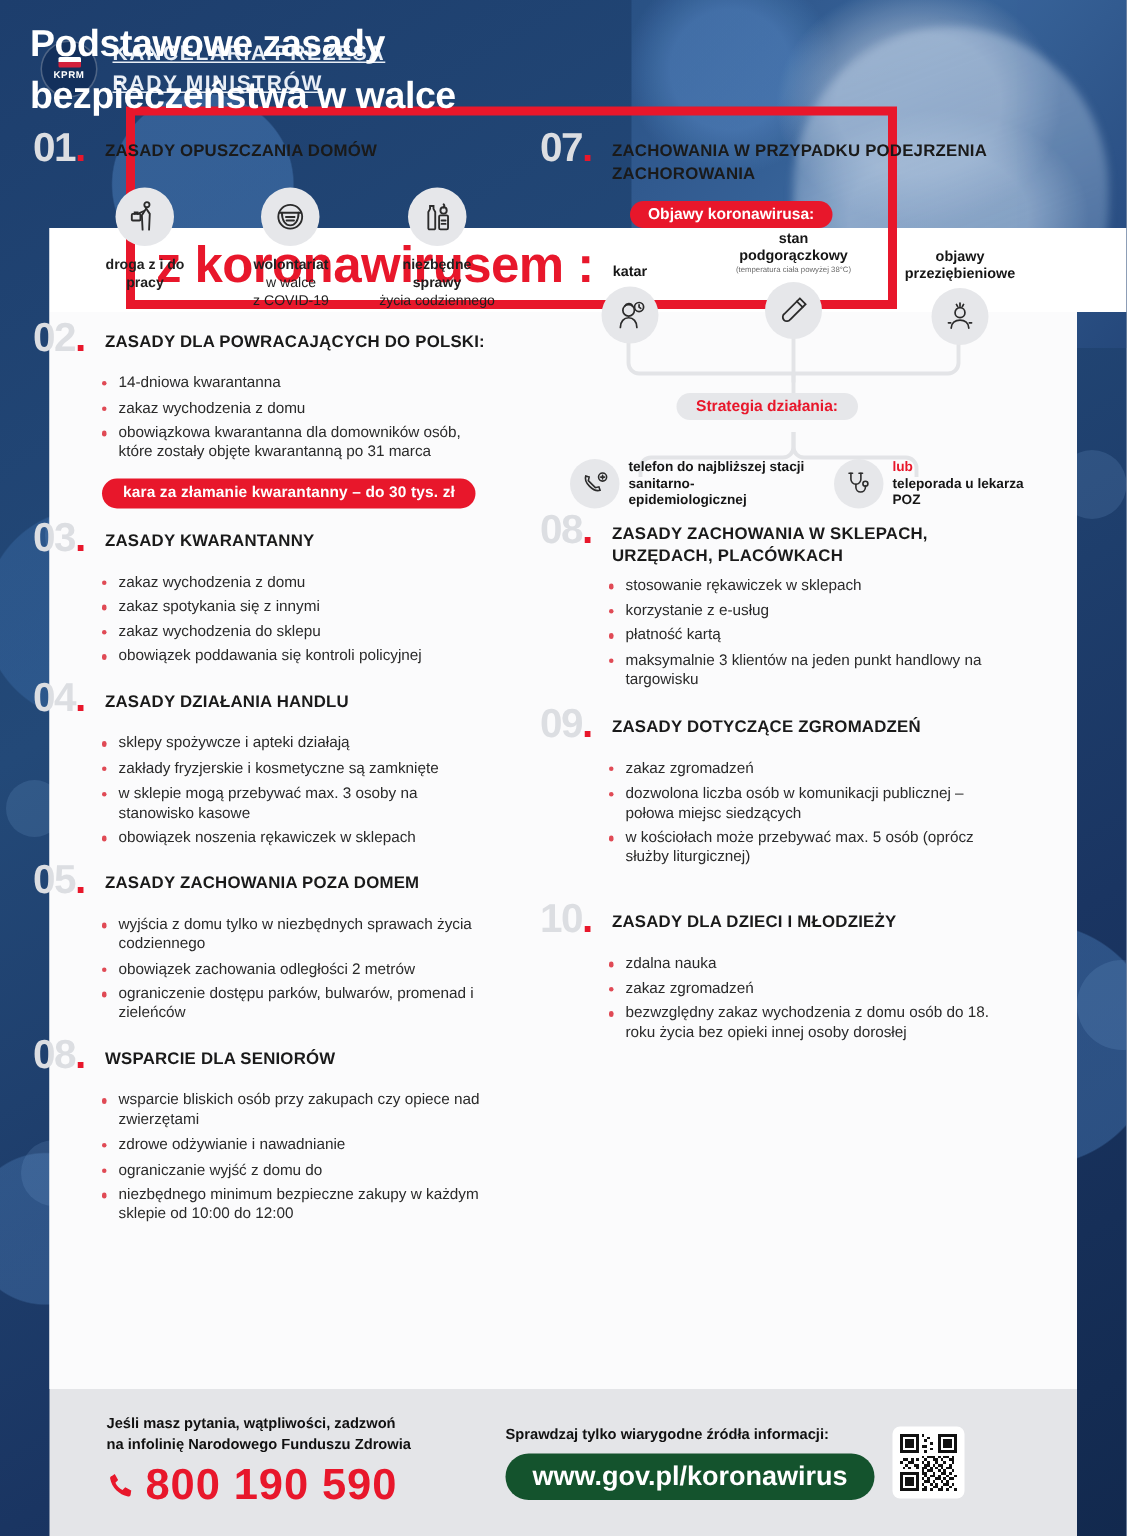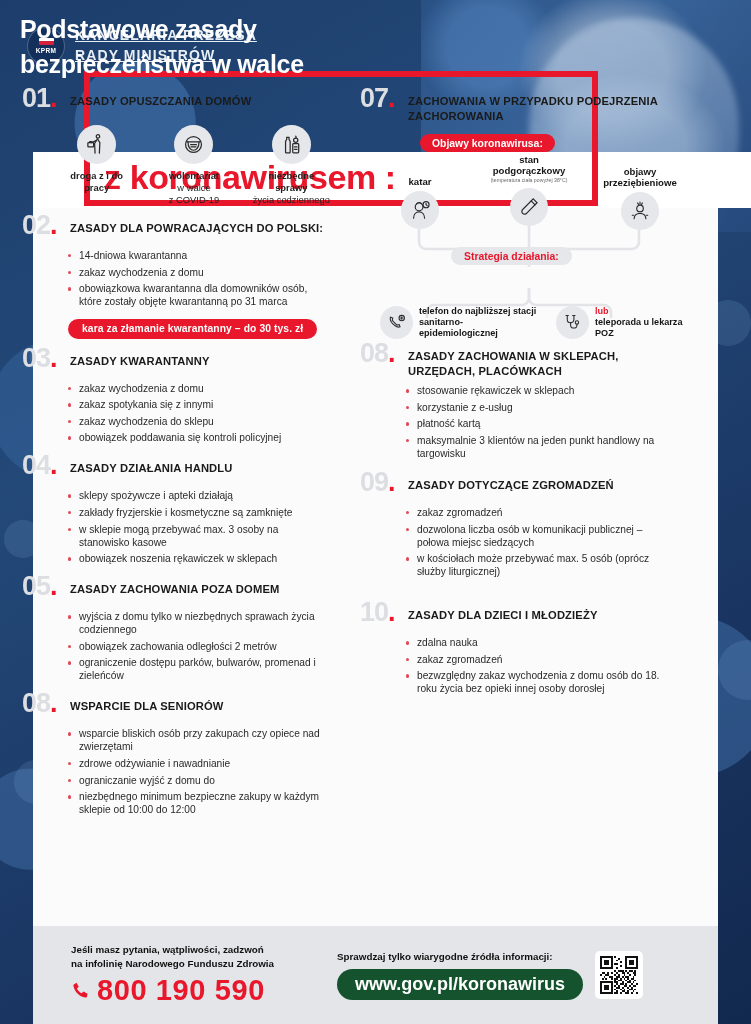--- a/index.html
+++ b/index.html
@@ -388,21 +388,21 @@
           <div class="sym-circ">
             <svg width="22" height="22" viewBox="0 0 24 24" fill="none" stroke="#2b2b2b" stroke-width="1.25" stroke-linecap="round">
               <circle cx="12" cy="9.2" r="3.6"></circle>
                 <path d="M5.6 20.4c0-3.6 2.9-5.8 6.4-5.8s6.4 2.2 6.4 5.8"></path>
               <path d="M12 2.2v2.4M9.4 3.2l.9 1.6M14.6 3.2l-.9 1.6"></path>
                 <path d="M3.6 16.6h1.6M18.8 16.6h1.6"></path>
             </svg>
           </div>
         </div>
 
-        <div class="tag-grey" style="left:77px;top:117px;">Strategia działania:</div>
+        <div class="tag-grey" style="left:77px;top:132px;">Strategia działania:</div>
 
         <div class="act" style="left:6px;top:176px;width:160px;">
           <div class="act-circ">
             <svg width="19" height="19" viewBox="0 0 24 24" fill="none" stroke="#2b2b2b" stroke-width="1.35" stroke-linecap="round">
               <path d="M4.4 5.4c-.8 2.3.5 6 3.3 8.8s6.5 4.1 8.8 3.3l-1-2.9-3 .7-5.9-5.9.7-3z"></path>
               <circle cx="18.6" cy="6.4" r="3.4"></circle>
                 <path d="M18.6 4.8v3.2M17 6.4h3.2"></path>
             </svg>
           </div>
           <div class="act-txt">telefon do najbliższej stacji sanitarno-epidemiologicznej</div>

